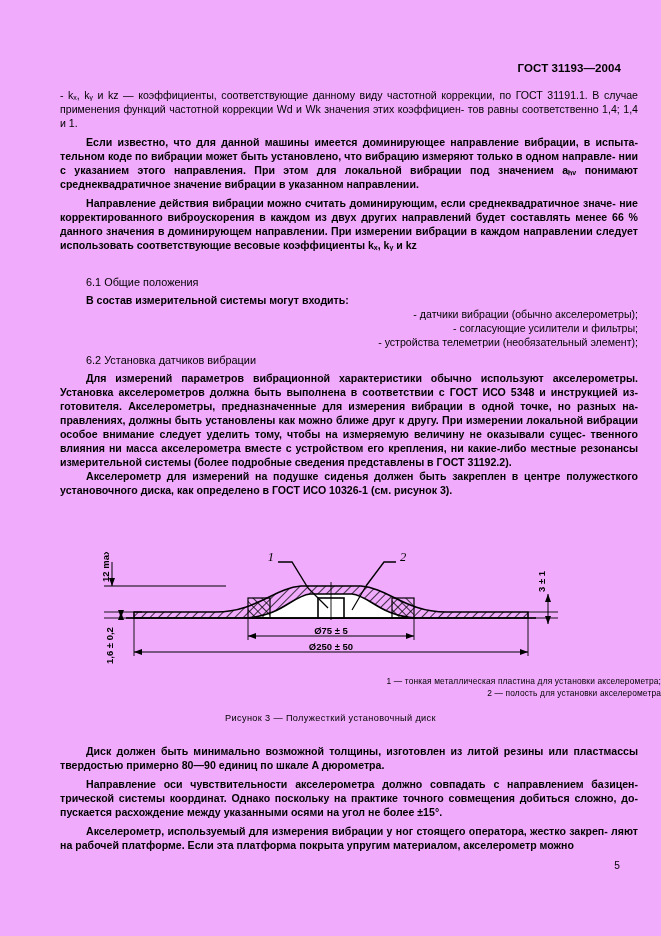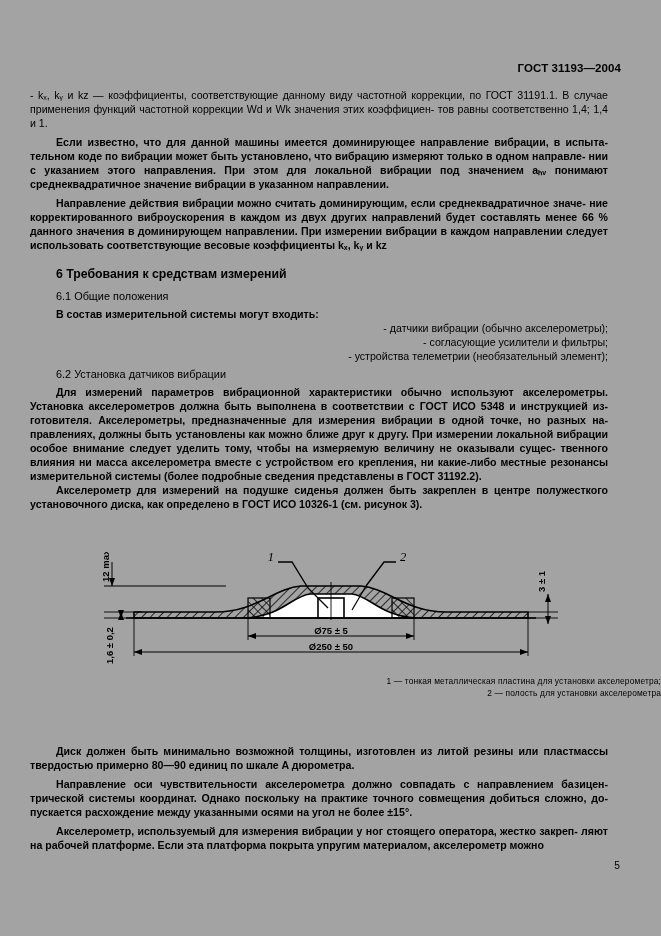--- a/index.html
+++ b/index.html
@@ -14,39 +14,39 @@
     font-family: "Liberation Sans", sans-serif;
     color: #000000;
     overflow: hidden;
   }
 
   .page {
     position: absolute;
     left: 0; top: 0;
     width: 661px;
     height: 936px;
-    background: #a3a3a3;
+    background: #f0abfc;
   }
 
   
   .header {
     position: absolute;
     left: 0;
     top: 62px;
     width: 621px;
     text-align: right;
     font-size: 11.5px;
     font-weight: bold;
     letter-spacing: 0.1px;
   }
 
   
   .col {
     position: absolute;
-    left: 30px;
+    left: 60px;
     width: 578px;
   }
 
   p.body {
     margin: 0;
     font-size: 10.6px;
     line-height: 14.05px;
     text-align: justify;
     text-justify: inter-word;
     letter-spacing: 0px;
@@ -120,21 +120,20 @@
 
   <div class="col" style="top:88px;">
 
     <p class="body">-  kₓ,  kᵧ  и  kᴢ — коэффициенты,  соответствующие  данному  виду  частотной  коррекции,  по ГОСТ 31191.1. В случае применения функций частотной коррекции Wd и Wk значения этих коэффициен- тов равны соответственно 1,4; 1,4 и 1.</p>
     <div class="gap-s"></div>
     <p class="body ind">Если известно, что для данной машины имеется доминирующее направление вибрации, в испыта- тельном коде по вибрации может быть установлено, что вибрацию измеряют только в одном направле- нии с указанием этого направления. При этом для локальной вибрации под значением aₕᵥ понимают среднеквадратичное значение вибрации в указанном направлении.</p>
     <div class="gap-s"></div>
     <p class="body ind">Направление действия вибрации можно считать доминирующим, если среднеквадратичное значе- ние корректированного виброускорения в каждом из двух других направлений будет составлять менее 66 % данного значения в доминирующем направлении. При измерении вибрации в каждом направлении следует использовать соответствующие весовые коэффициенты kₓ, kᵧ и kᴢ</p>
 
     <div class="gap-l"></div>
-    <h2 class="sec">6  Требования к средствам измерений</h2>
     <div class="gap-m"></div>
     <h3 class="sub">6.1  Общие положения</h3>
     <div class="gap-s"></div>
     <p class="body ind">В состав измерительной системы могут входить:</p>
     <p class="li">-  датчики вибрации (обычно акселерометры);</p>
     <p class="li">-  согласующие усилители и фильтры;</p>
     <p class="li">-  устройства телеметрии (необязательный элемент);</p>
 
     <div class="gap-s"></div>
     <h3 class="sub">6.2  Установка датчиков вибрации</h3>
@@ -208,20 +207,21 @@
       <line x1="432" y1="66" x2="432" y2="104" stroke="#000" stroke-width="0.9"></line>
       <line x1="38" y1="100" x2="432" y2="100" stroke="#000" stroke-width="1" marker-start="url(#arS)" marker-end="url(#ar)"></line>
       <text x="235" y="98" font-family="Liberation Sans, sans-serif" font-size="9.5" font-weight="bold" text-anchor="middle">Ø250 ± 50</text>
     </svg>
 
     <div class="fig-legend">
       <div>1 — тонкая металлическая пластина для установки акселерометра;</div>
       <div>2 — полость для установки акселерометра</div>
     </div>
 
+    <div class="fig-caption">Рисунок 3 — Полужесткий установочный диск</div>
   </div>
 
   <div class="col" style="top:744px;">
     <p class="body ind">Диск должен быть минимально возможной толщины, изготовлен из литой резины или пластмассы твердостью примерно 80—90 единиц по шкале A дюрометра.</p>
     <div class="gap-s"></div>
     <p class="body ind">Направление оси чувствительности акселерометра должно совпадать с направлением базицен- трической системы координат. Однако поскольку на практике точного совмещения добиться сложно, до- пускается расхождение между указанными осями на угол не более ±15°.</p>
     <div class="gap-s"></div>
     <p class="body ind">Акселерометр, используемый для измерения вибрации у ног стоящего оператора, жестко закреп- ляют на рабочей платформе. Если эта платформа покрыта упругим материалом, акселерометр можно</p>
   </div>
 

